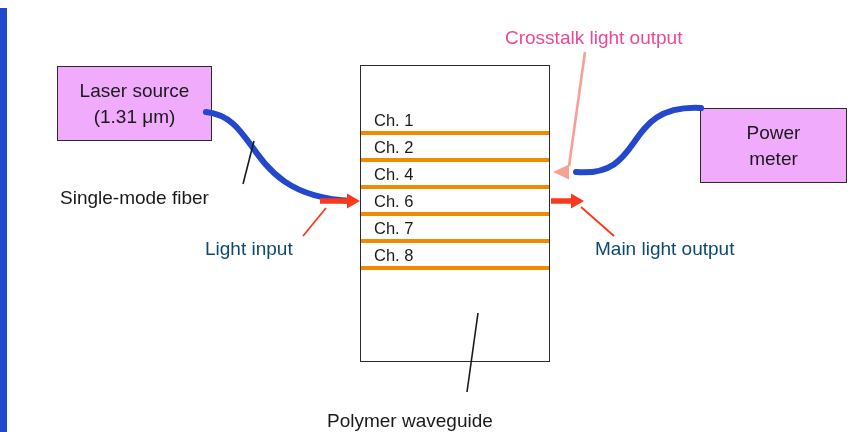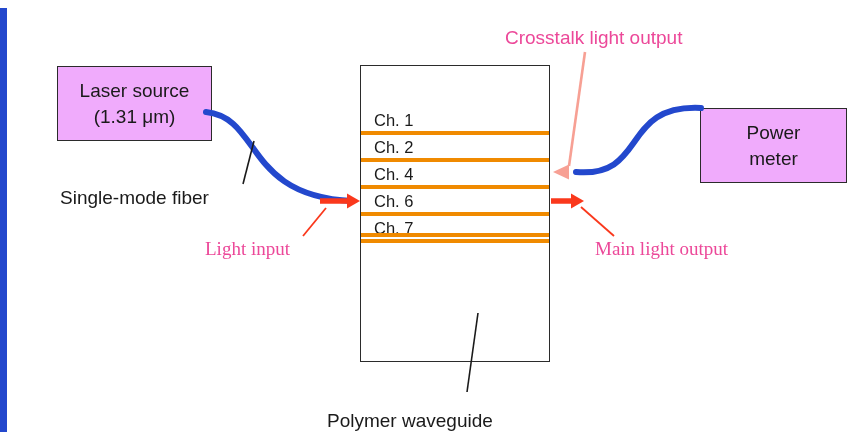--- a/index.html
+++ b/index.html
@@ -26,21 +26,21 @@
   .channel:nth-of-type(4){top:113px}
   .channel:nth-of-type(5){top:140px}
   .channel:nth-of-type(6){top:167px}
   .channel:nth-of-type(7){top:194px}
   .channel:nth-of-type(8){top:221px}
   .ch-label{display:block;height:20px;line-height:20px;margin:12px 0 1px 13px;font-size:16.5px;color:#1a1a1a;}
   .ch-line{height:4px;background:#f08a00;}
   .overlay{position:absolute;left:0;top:0;z-index:4;pointer-events:none;}
   .flabel{position:absolute;font-size:19px;white-space:nowrap;z-index:5;}
   .lbl-black{color:#1a1a1a;}
-  .lbl-red{color:#ec4899;font-family:Liberation Serif, serif;}
+  .lbl-red{color:#0c4a6e;}
   .lbl-pink{color:#ec4899;}
   .lbl-smf{left:60px;top:187px;}
   .lbl-light-input{left:205px;top:238px;}
   .lbl-main-output{left:595px;top:238px;}
   .lbl-crosstalk{left:505px;top:27px;}
   .lbl-polymer{left:327px;top:394px;margin-top:16px;}
 </style>
 </head>
 <body>
 
@@ -77,20 +77,21 @@
     </div>
     <div class="channel">
       <span class="ch-label">Ch. 6</span>
       <div class="ch-line"></div>
     </div>
     <div class="channel">
       <span class="ch-label">Ch. 7</span>
       <div class="ch-line"></div>
     </div>
     <div class="channel">
+      <span class="ch-label">Ch. 8</span>
       <div class="ch-line"></div>
     </div>
   </div>
 
   <svg class="overlay" width="865" height="432" viewBox="0 0 865 432">
 
     <path d="M206,112 C262,118 244,196 352,201" fill="none" stroke="#2348cd" stroke-width="6" stroke-linecap="round"></path>
 
     <path d="M576,172 C648,178 620,104 701,108" fill="none" stroke="#2348cd" stroke-width="6" stroke-linecap="round"></path>
 

